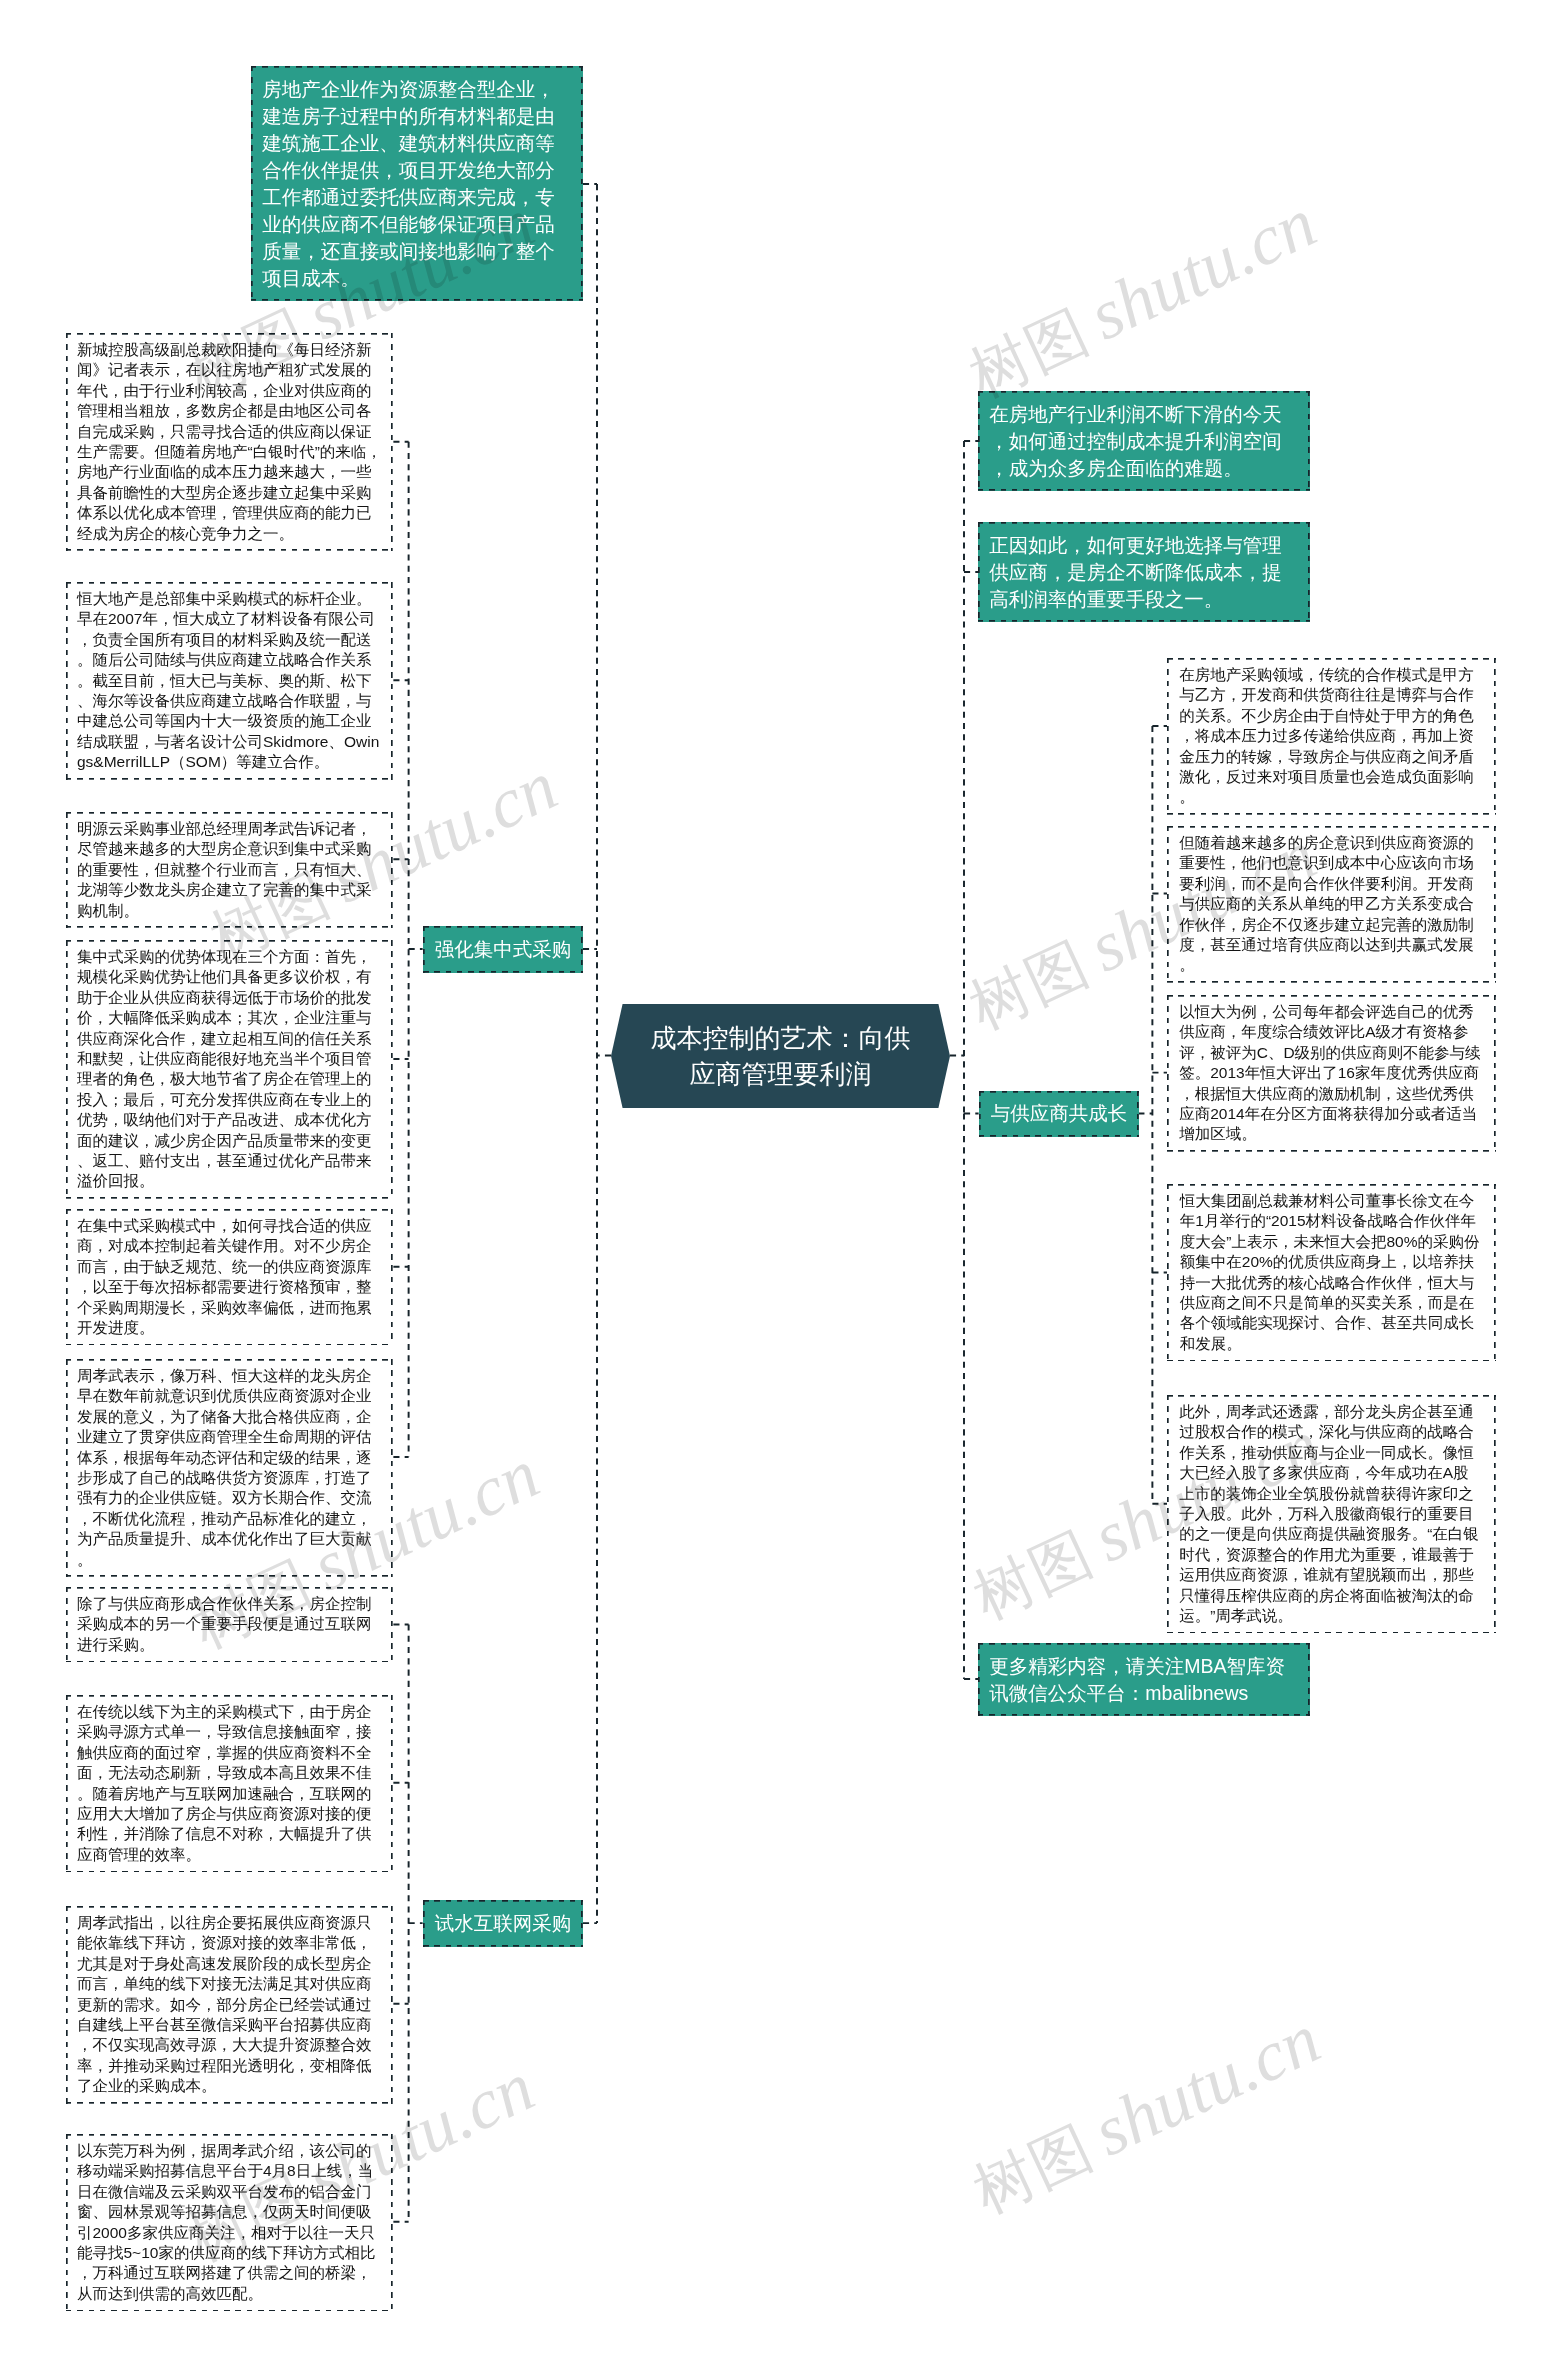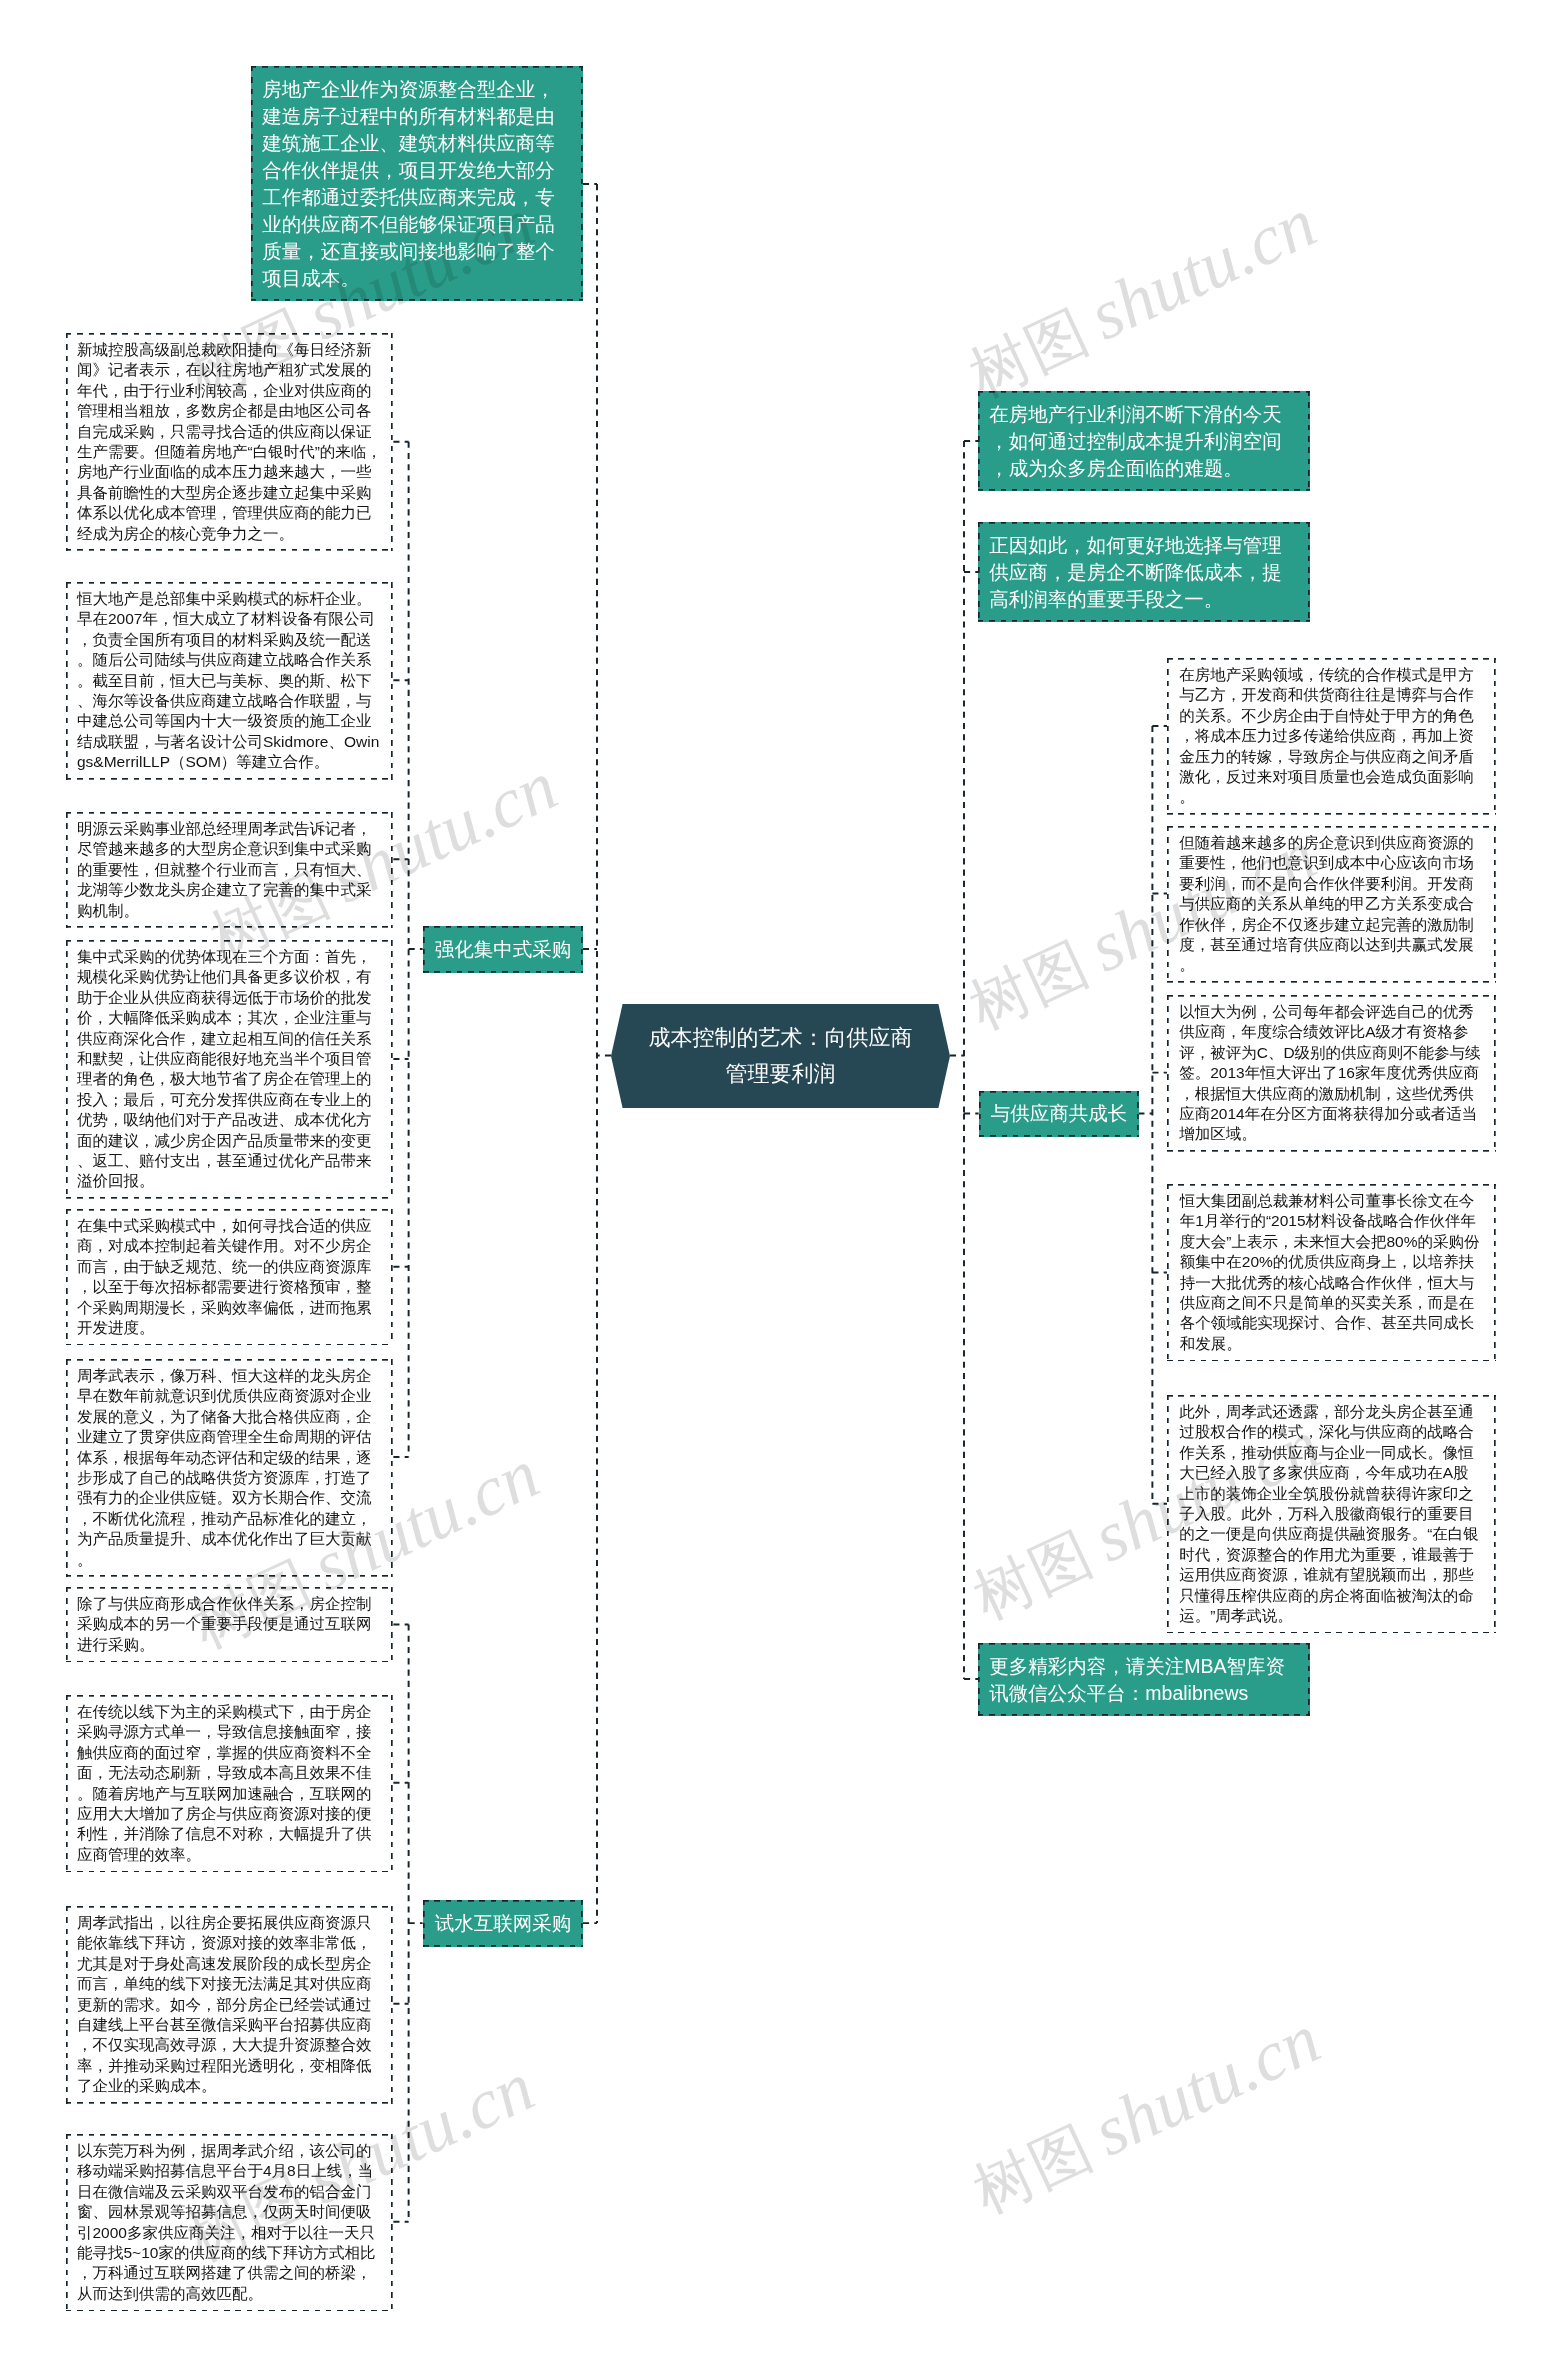--- a/index.html
+++ b/index.html
@@ -36,21 +36,21 @@
 }
 .box .tx { font-size:15.5px; line-height:20.4px; color:#141414;
            word-break:break-all; line-break:anywhere; overflow-wrap:anywhere; }
 .leaf  { background:#ffffff; padding-top:7px; padding-bottom:7px; }
 .green { background:#2a9d8a; padding-top:9.5px; padding-bottom:9.5px; }
 .green .tx { font-size:19.5px; line-height:27px; color:#ffffff; }
 .branch { background:#2a9d8a; display:flex; align-items:center; justify-content:center; }
 .branch .btx { font-size:19.5px; line-height:1.2; color:#ffffff; white-space:nowrap; }
 .center { position:absolute; display:flex; align-items:center; justify-content:center; }
 .center .hexbg { position:absolute; left:0; top:0; width:100%; height:100%; }
-.center .ctx { position:relative; z-index:2; color:#ffffff; font-size:22px; line-height:36px;
+.center .ctx { position:relative; z-index:2; color:#ffffff; font-size:26px; line-height:36px;
                text-align:center; padding:0 27px; }
 </style>
 </head>
 <body>
 
 <div class="stage">
   <svg class="links" width="1561" height="2377" viewBox="0 0 2560 3899">
     <line x1="979.0" y1="301.9" x2="979.0" y2="3154.5"></line>
     <line x1="1002" y1="1731.5" x2="979.0" y2="1731.5"></line>
     <line x1="956" y1="301.9" x2="979.0" y2="301.9"></line>

